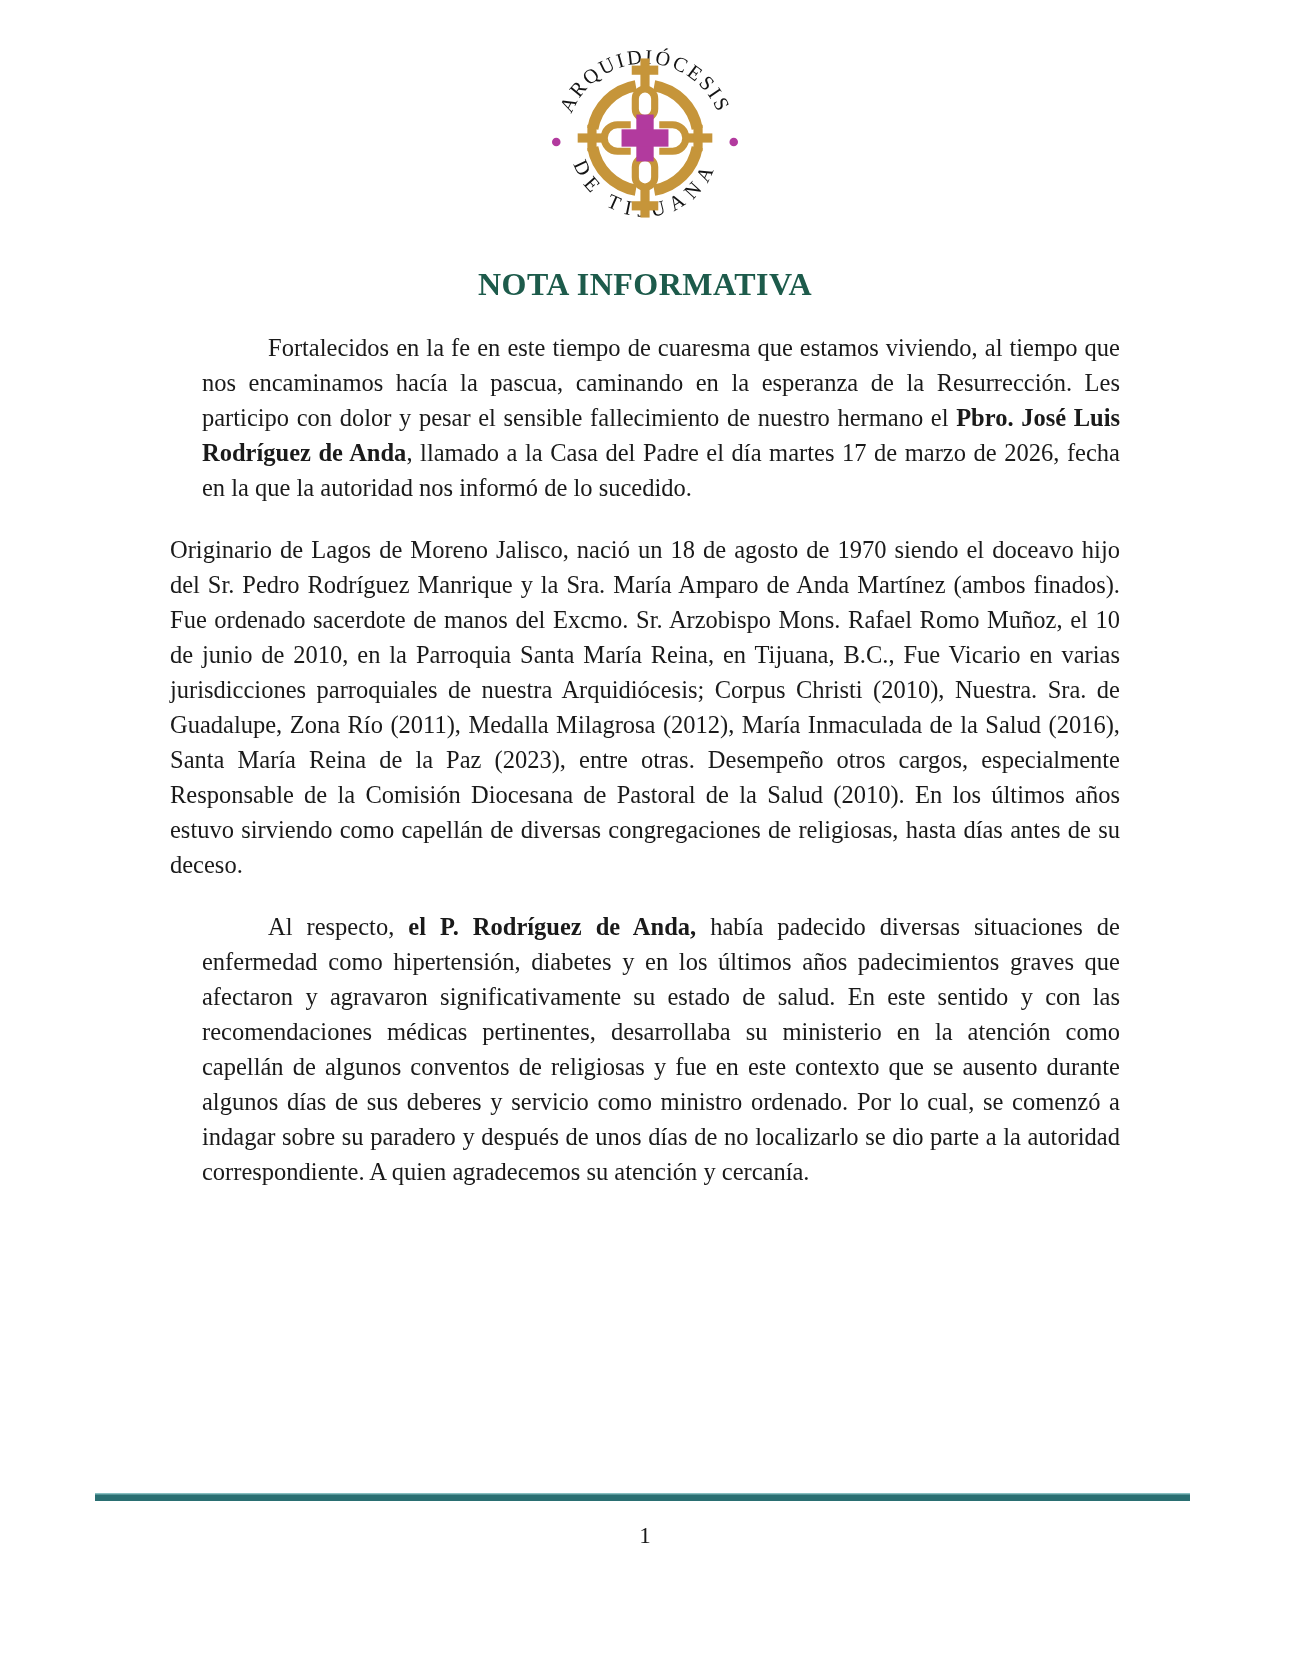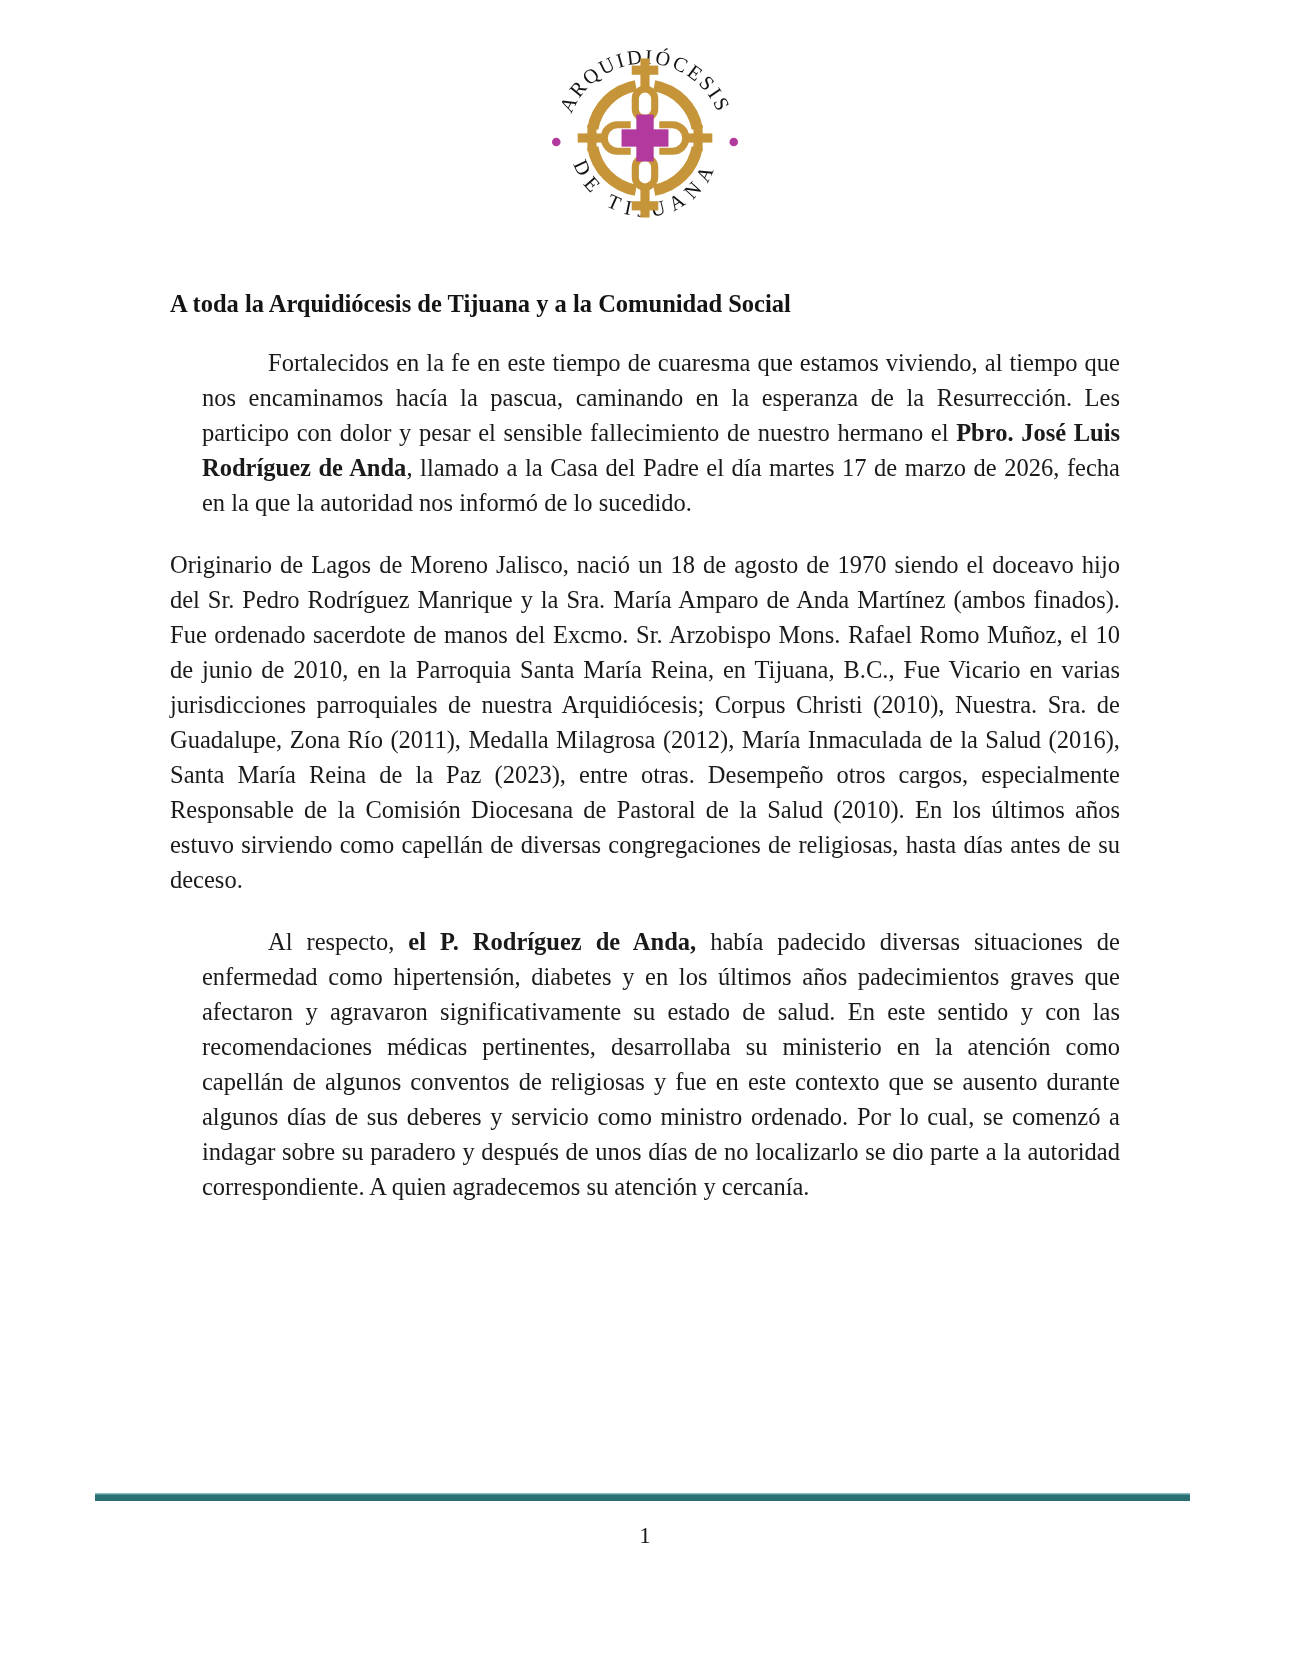--- a/index.html
+++ b/index.html
@@ -109,22 +109,22 @@
           <path d="M 114,87 h 13 a 13,13 0 0 1 0,26 h -13"></path>
         </g>
 
         <g fill="var(--magenta)">
           <rect x="91.5" y="77" width="17" height="46"></rect>
           <rect x="77" y="91.5" width="46" height="17"></rect>
         </g>
       </svg>
     </div>
 
+    <div class="title">NOTA INFORMATIVA</div>
 
-    <div class="heading">A toda la Arquidiócesis de Tijuana y a la Comunidad Social</div>
 
     <div>
         <p class="para indent"><span>Fortalecidos en la fe en este tiempo de cuaresma que estamos viviendo, al tiempo que nos encaminamos hacía la pascua, caminando en la esperanza de la Resurrección. Les participo con dolor y pesar el sensible fallecimiento de nuestro hermano el </span><b>Pbro. José Luis Rodríguez de Anda</b><span>, llamado a la Casa del Padre el día martes 17 de marzo de 2026, fecha en la que la autoridad nos informó de lo sucedido.</span></p>
         <p class="para"><span>Originario de Lagos de Moreno Jalisco, nació un 18 de agosto de 1970 siendo el doceavo hijo del Sr. Pedro Rodríguez Manrique y la Sra. María Amparo de Anda Martínez (ambos finados). Fue ordenado sacerdote de manos del Excmo. Sr. Arzobispo Mons. Rafael Romo Muñoz, el 10 de junio de 2010, en la Parroquia Santa María Reina, en Tijuana, B.C., Fue Vicario en varias jurisdicciones parroquiales de nuestra Arquidiócesis; Corpus Christi (2010), Nuestra. Sra. de Guadalupe, Zona Río (2011), Medalla Milagrosa (2012), María Inmaculada de la Salud (2016), Santa María Reina de la Paz (2023), entre otras. Desempeño otros cargos, especialmente Responsable de la Comisión Diocesana de Pastoral de la Salud (2010). En los últimos años estuvo sirviendo como capellán de diversas congregaciones de religiosas, hasta días antes de su deceso.</span></p>
         <p class="para indent"><span>Al respecto, </span><b>el P. Rodríguez de Anda,</b><span> había padecido diversas situaciones de enfermedad como hipertensión, diabetes y en los últimos años padecimientos graves que afectaron y agravaron significativamente su estado de salud. En este sentido y con las recomendaciones médicas pertinentes, desarrollaba su ministerio en la atención como capellán de algunos conventos de religiosas y fue en este contexto que se ausento durante algunos días de sus deberes y servicio como ministro ordenado. Por lo cual, se comenzó a indagar sobre su paradero y después de unos días de no localizarlo se dio parte a la autoridad correspondiente. A quien agradecemos su atención y cercanía.</span></p>
       </div>
 
   </div>
 
   <div class="footer-rule"></div>

